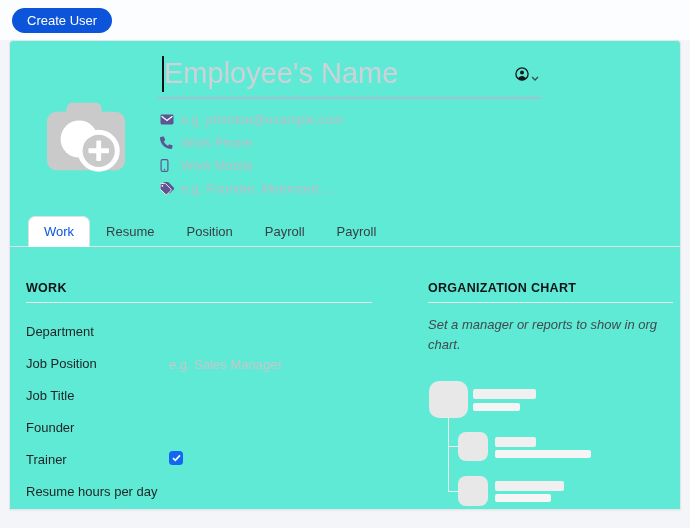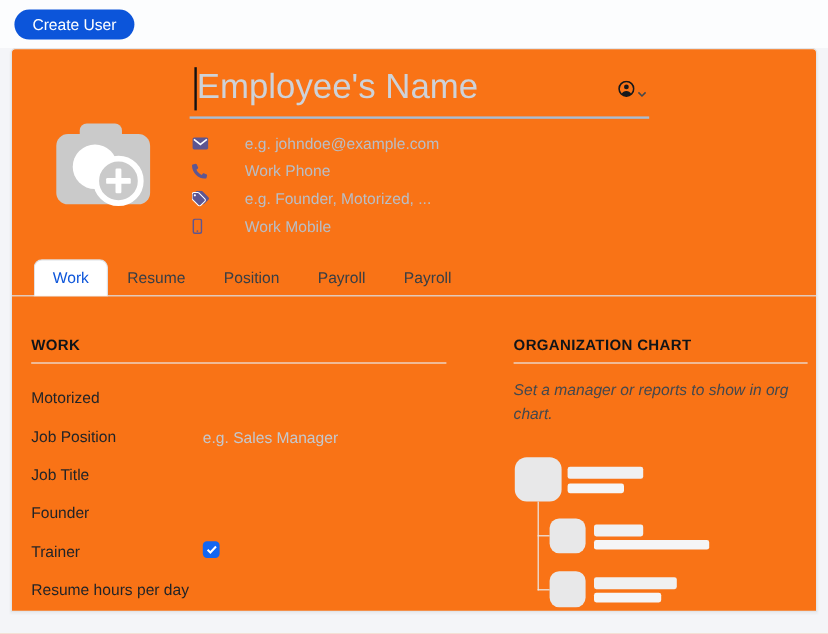--- a/index.html
+++ b/index.html
@@ -2,40 +2,40 @@
 <html><head>
 <meta charset="utf-8">
 <style>
   * { margin:0; padding:0; box-sizing:border-box; }
   html,body { width:690px; height:528px; overflow:hidden;
     font-family:"Liberation Sans", sans-serif; background:#f4f5f8; }
   .topbar { height:40px; background:#fcfdfe; padding:8px 15px 0 12px; }
   .btn-primary { background:#0c55da; color:#fff; border:none; font-size:13px;
     padding:5px 15px; border-radius:14px; font-family:"Liberation Sans",sans-serif;
     cursor:pointer; }
-  .sheet { width:672px; height:470px; margin-left:9px; background:#f97316;
+  .sheet { width:672px; height:470px; margin-left:9px; background:#5eead4;
     border:1px solid #e3e5e9; border-radius:4px 4px 0 0;
     box-shadow:0 1px 2px rgba(0,0,0,.04); }
 
   
   .header-row { display:flex; padding:12px 0 0 33px; }
   .camera { width:86px; height:88px; margin-top:43px; flex:none; }
   .header-fields { margin-left:29px; }
   .name-wrap { position:relative; width:383px; height:46px;
     border-bottom:2px solid #a9bdd3; }
   .name-input { width:300px; border:none; outline:none; font-size:29px;
     color:#3c4046; padding:4px 0 0 6px; font-family:"Liberation Sans",sans-serif;
     background:transparent; }
   .name-input::placeholder { color:#ced2d8; }
   .cursor { position:absolute; left:4px; top:3px; width:2px; height:36px;
     background:#101214; }
   .name-icons { position:absolute; right:2px; top:14px; display:flex;
     align-items:center; gap:2px; cursor:pointer; }
   .contact-rows { margin-top:9px; }
-  .contact-row { display:flex; align-items:center; height:23px; padding-left:2px;gap:23px; }
+  .contact-row { display:flex; align-items:center; height:23px; padding-left:2px; }
   .contact-row .cicon { width:21px; flex:none; display:flex; align-items:center; }
   .contact-input { border:none; outline:none; font-size:13px; color:#41464c;
     background:transparent; width:300px; font-family:"Liberation Sans",sans-serif; }
   .contact-input::placeholder { color:#b9bec6; }
 
   
   .tabs { display:flex; align-items:flex-end; margin-top:16px; padding-left:18px;
     border-bottom:1px solid #dde0e4; }
   .tab { font-size:13px; color:#383e45; padding:7px 15px; cursor:pointer;
     border:1px solid transparent; margin-bottom:-1px; }
@@ -122,57 +122,57 @@
         <div class="contact-row">
           <span class="cicon">
             <svg width="13" height="13" viewBox="0 0 13 13">
               <path d="M12.6 9.6 9.9 8.4c-.3-.1-.6 0-.8.2L8 9.8C6.3 8.9 4.6 7.3 3.7 5.4l1.2-1c.2-.2.3-.5.2-.8L3.9.9C3.8.5 3.4.3 3 .4L.7 1C.3 1.1 0 1.4 0 1.8 0 8 5.1 13 11.2 13c.4 0 .8-.3.9-.7l.5-2.3c.1-.4-.1-.8-.5-1z" fill="#5d5692"></path>
             </svg>
           </span>
           <input class="contact-input" placeholder="Work Phone" style="">
         </div>
         <div class="contact-row">
           <span class="cicon">
+            <svg width="9" height="13" viewBox="0 0 9 13">
+              <rect x="1.1" y="0.6" width="6.8" height="11.8" rx="1.5" fill="none" stroke="#5d5692" stroke-width="1.2"></rect>
+              <circle cx="4.5" cy="10.6" r="0.75" fill="#5d5692"></circle>
+            </svg>
+          </span>
+          <input class="contact-input" placeholder="Work Mobile" style="">
+        </div>
+        <div class="contact-row">
+          <span class="cicon">
             <svg width="15" height="13" viewBox="0 0 15 13">
               <path d="M3 1.5C3 .7 3.7 0 4.5 0h3.2c.37 0 .73.15 1 .41l5 5a1.4 1.4 0 0 1 0 2L10.3 10.8a1.4 1.4 0 0 1-2 0l-5-5A1.4 1.4 0 0 1 3 4.9V1.5z" fill="#5d5692"></path>
               <path d="M0 2.9C0 2.1.7 1.4 1.5 1.4h3.2c.37 0 .73.15 1 .41l5 5a1.4 1.4 0 0 1 0 2l-3.4 3.4a1.4 1.4 0 0 1-2 0l-5-5A1.4 1.4 0 0 1 0 6.3V2.9z" fill="#5d5692" stroke="#ffffff" stroke-width="0.9"></path>
               <circle cx="2.4" cy="3.8" r="0.9" fill="#ffffff"></circle>
             </svg>
           </span>
           <input class="contact-input" placeholder="e.g. Founder, Motorized, ..." style="">
-        </div>
-        <div class="contact-row">
-          <span class="cicon">
-            <svg width="9" height="13" viewBox="0 0 9 13">
-              <rect x="1.1" y="0.6" width="6.8" height="11.8" rx="1.5" fill="none" stroke="#5d5692" stroke-width="1.2"></rect>
-              <circle cx="4.5" cy="10.6" r="0.75" fill="#5d5692"></circle>
-            </svg>
-          </span>
-          <input class="contact-input" placeholder="Work Mobile" style="">
         </div>
       </div>
     </div>
   </div>
 
   <div class="tabs">
     <div class="tab active">Work</div>
     <div class="tab">Resume</div>
     <div class="tab">Position</div>
     <div class="tab">Payroll</div>
     <div class="tab">Payroll</div>
   </div>
 
   <div class="content">
     <div class="col-left">
       <div class="sec-title">WORK</div>
       <div class="sec-rule"></div>
 
       <div class="fields">
         <div class="field-row">
-          <div class="field-label">Motorized</div>
+          <div class="field-label">Department</div>
           <input class="field-input" placeholder="" style="">
         </div>
         <div class="field-row">
           <div class="field-label">Job Position</div>
           <input class="field-input" placeholder="e.g. Sales Manager" style="">
         </div>
         <div class="field-row">
           <div class="field-label">Job Title</div>
           <input class="field-input" placeholder="" style="">
         </div>

